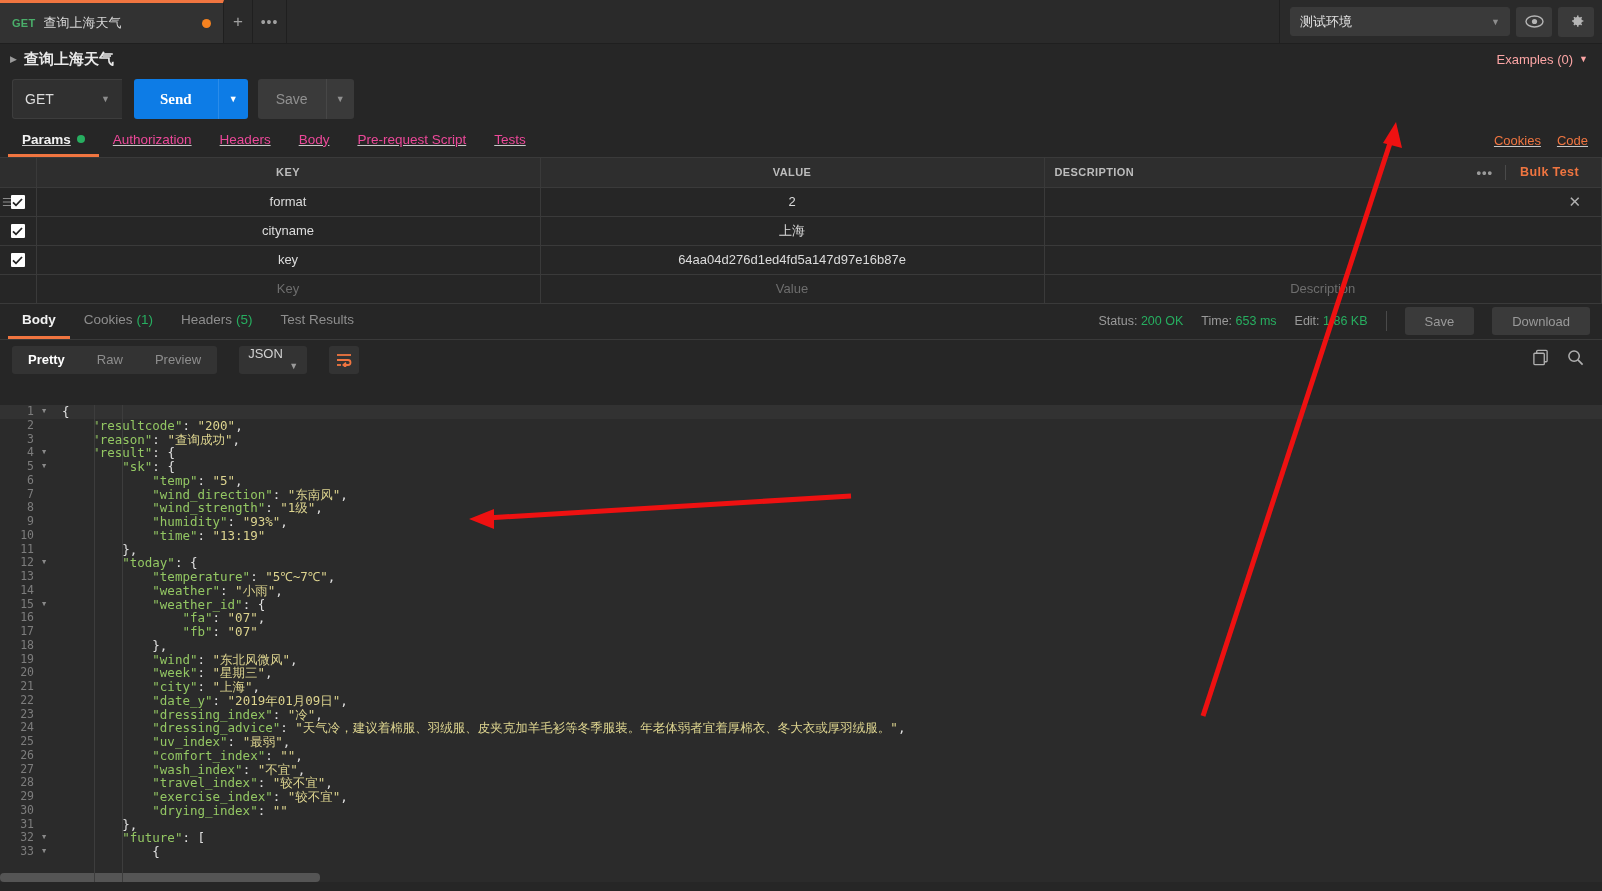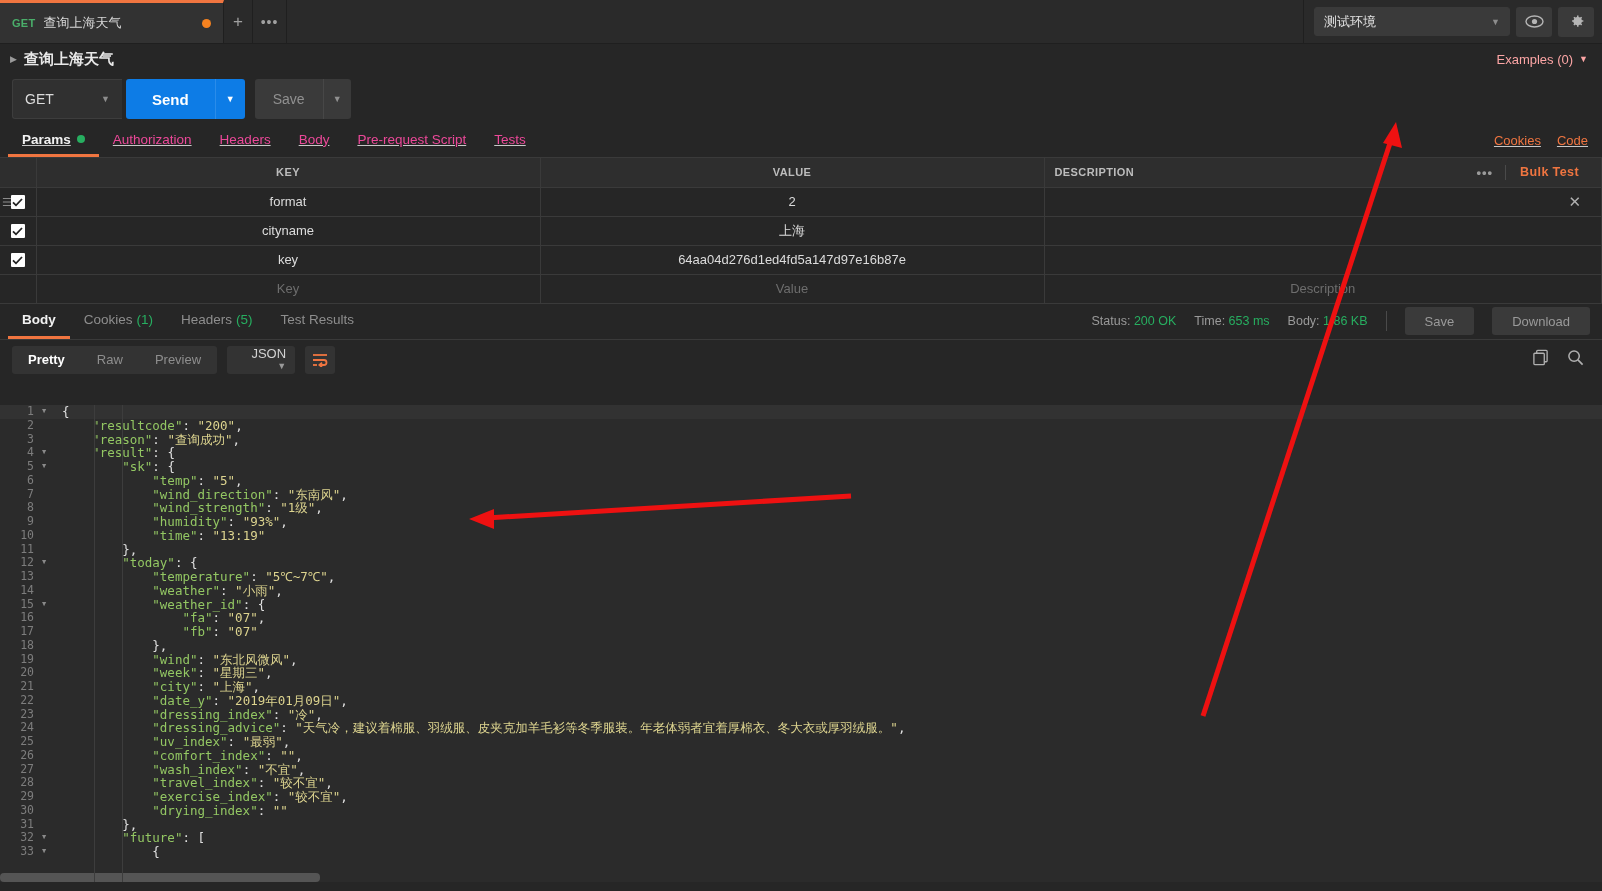--- a/index.html
+++ b/index.html
@@ -33,21 +33,21 @@
     width: 29px; border-right: 1px solid #1f1f1f;
     display: flex; align-items: center; justify-content: center;
     color: #a0a0a0; font-size: 17px; cursor: pointer; background: #2a2a2a;
   }
   .tab-btn.dots { width: 34px; font-size: 14px; letter-spacing: 1px; }
   .tabbar-right {
     margin-left: auto; display: flex; align-items: center;
     gap: 6px; padding-right: 8px; border-left: 1px solid #1f1f1f; padding-left: 10px;
   }
   .env-select {
-    width: 196px; height: 29px; background: #3a3a3a; border: 1px solid #3a3a3a;
+    width: 220px; height: 29px; background: #3a3a3a; border: 1px solid #3a3a3a;
     border-radius: 3px; display: flex; align-items: center; padding: 0 9px;
     color: #e2e2e2; font-size: 13px; cursor: pointer; gap: 8px;
   }
   .env-select .caret { margin-left: auto; color: #8d8d8d; font-size: 9px; }
   .icon-btn {
     width: 36px; height: 30px; background: #3a3a3a; border-radius: 3px;
     display: flex; align-items: center; justify-content: center;
     color: #b5b5b5; cursor: pointer;
   }
 
@@ -77,21 +77,21 @@
     font-size: 14px; color: #dcdcdc; cursor: pointer;
   }
   .method-box .caret { margin-left: auto; color: #8d8d8d; font-size: 9px; }
   .url-box {
     flex: 1; height: 40px; background: #303030;
     border: 1px solid #3d3d3d; border-radius: 0 3px 3px 0;
     display: flex; align-items: center; padding: 0 12px;
     font-size: 13.5px; color: #e3e3e3; overflow: hidden; white-space: nowrap;
     cursor: text;
   }
-  .send-group { display: flex; margin-left: 4px; }
+  .send-group { display: flex; margin-left: 12px; font-family: Liberation Serif, serif; }
   .send-btn {
     background: #0d7ce6; color: #fff; font-size: 15px; font-weight: bold;
     height: 40px; padding: 0 26px; border: none; border-radius: 3px 0 0 3px;
     cursor: pointer; font-family: inherit;
   }
   .send-caret {
     background: #0d7ce6; width: 30px; height: 40px; border-radius: 0 3px 3px 0;
     display: flex; align-items: center; justify-content: center;
     color: #fff; font-size: 9px; cursor: pointer; border-left: 1px solid #2a8cea;
   }
@@ -184,31 +184,31 @@
   .meta b { color: #27ae60; font-weight: normal; }
   .meta .sep { width: 1px; height: 20px; background: #4a4a4a; }
   .gbtn {
     background: #3a3a3a; color: #9a9a9a; font-size: 13px;
     height: 28px; padding: 0 20px; border: none; border-radius: 3px;
     cursor: pointer; font-family: inherit;
   }
 
   
   .bodytools {
-    height: 40px; display: flex; align-items: center; padding: 0 12px; gap: 10px;
+    height: 40px; display: flex; align-items: center; padding: 0 12px; gap: 22px;
   }
   .seg { display: flex; background: #333; border-radius: 3px; overflow: hidden; height: 28px; }
   .seg div {
     padding: 0 16px; font-size: 13px; color: #8e8e8e;
     display: flex; align-items: center; cursor: pointer;
   }
   .seg div.active { color: #fff; font-weight: bold; }
   .fmt {
     height: 28px; background: #333; border-radius: 3px; width: 68px;
-    display: flex; align-items: flex-end; padding: 0 9px; font-size: 13px;
+    display: flex; align-items: flex-start; padding: 0 9px; font-size: 13px;
     color: #d2d2d2; cursor: pointer; flex-direction: column;
   }
   .fmt .caret { margin-left: auto; font-size: 9px; color: #9a9a9a; }
   .wrapbtn {
     width: 30px; height: 28px; background: #333; border-radius: 3px;
     display: flex; align-items: center; justify-content: center; cursor: pointer;
   }
   .bodytools-right {
     margin-left: auto; display: flex; align-items: center; gap: 18px;
     color: #b0b0b0; padding-right: 6px;
@@ -404,21 +404,21 @@
   <div class="meta">
     <span>
       <span>Status:</span>
       <b>200 OK</b>
     </span>
     <span>
       <span>Time:</span>
       <b>653 ms</b>
     </span>
     <span>
-      <span>Body:</span>
+      <span>Edit:</span>
       <b>1.86 KB</b>
     </span>
     <span class="sep"></span>
     <button class="gbtn">Save</button>
     <button class="gbtn">Download</button>
   </div>
 </div>
 
 <div class="bodytools">
   <div class="seg">

